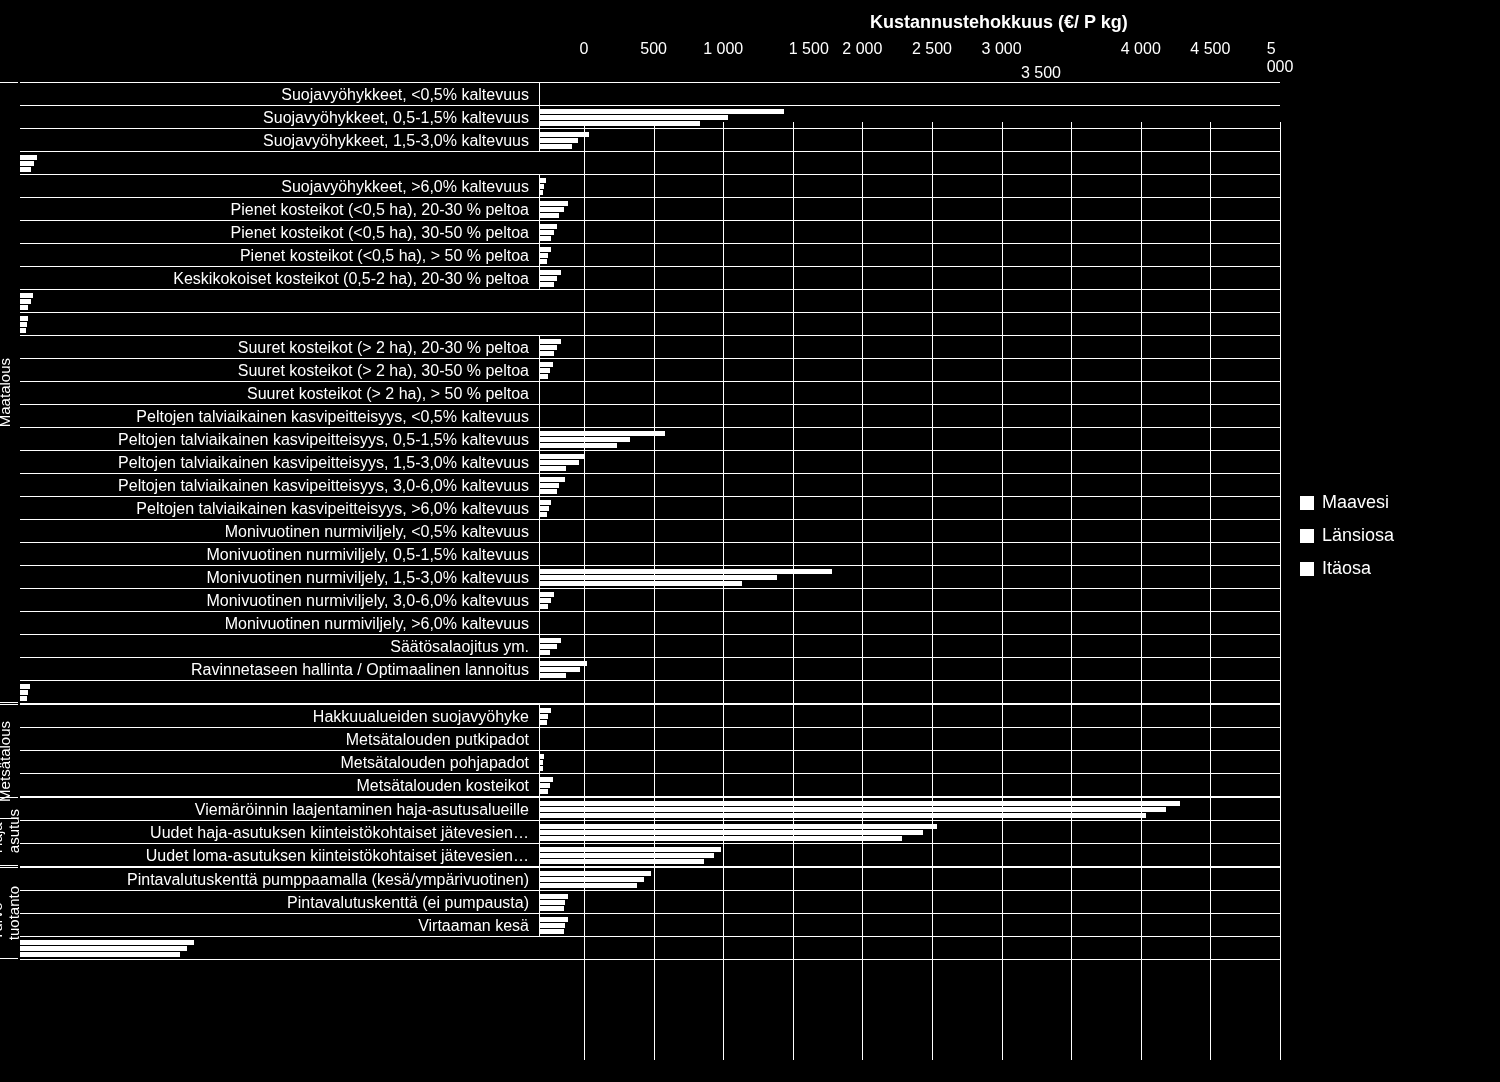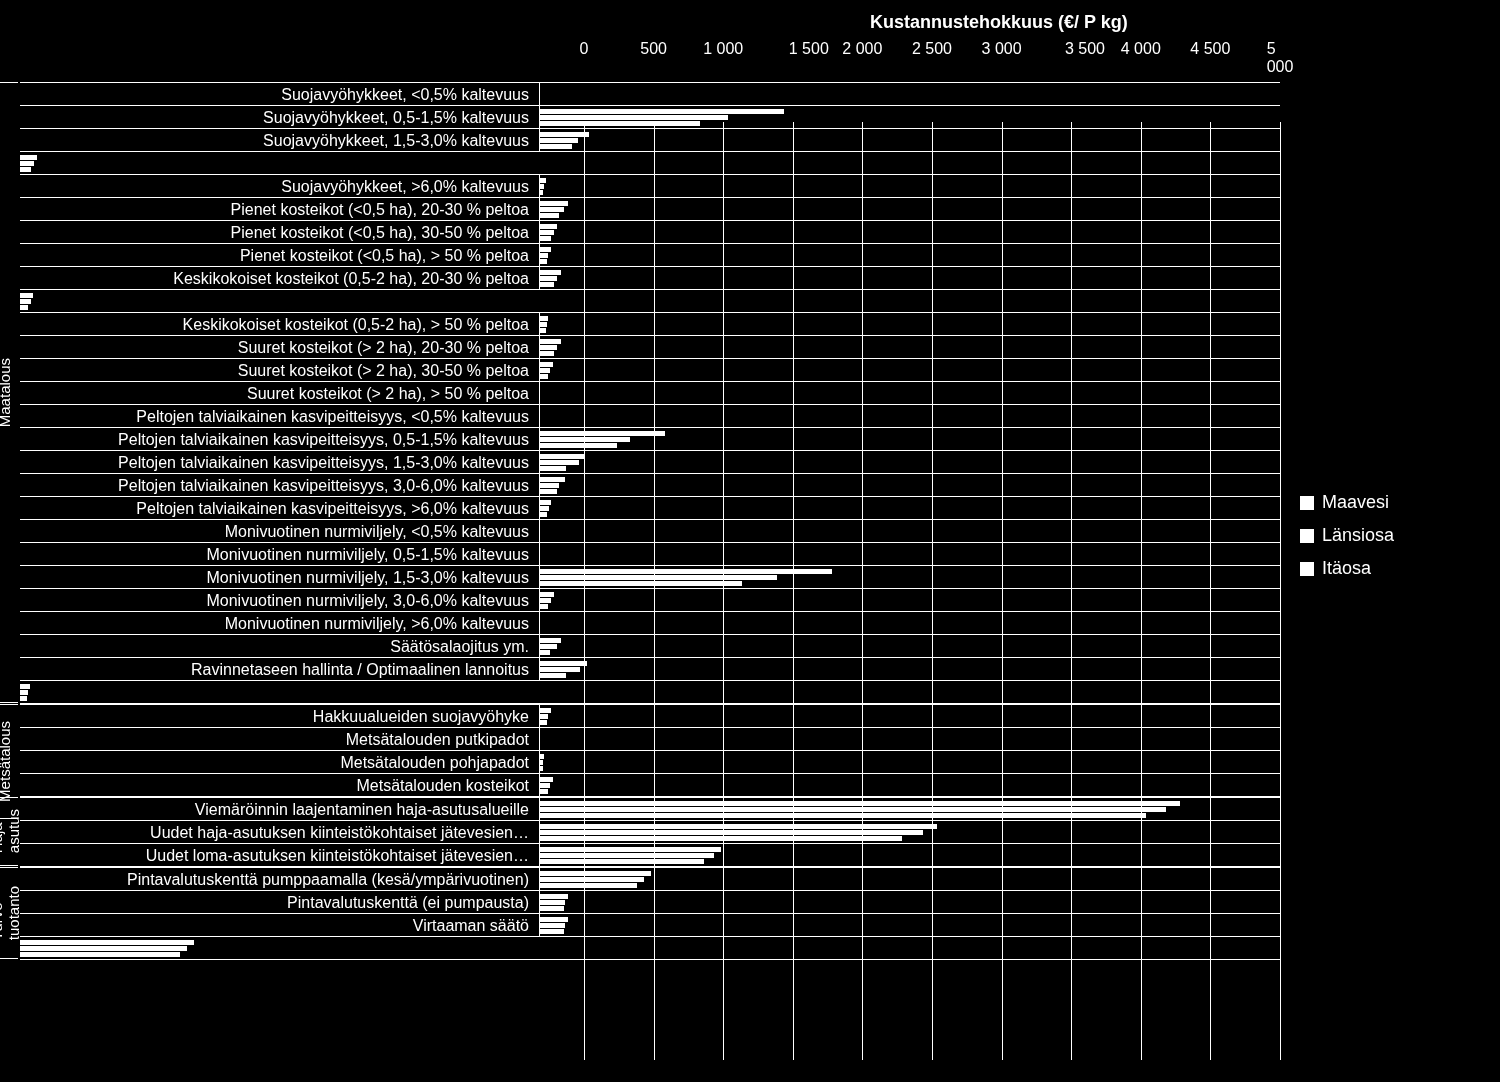--- a/index.html
+++ b/index.html
@@ -34,21 +34,21 @@
 
   <div class="plot-area">
     <div class="x-axis" id="x-axis">
         <div class="x-tick" style="left: 20px;">0</div>
         <div class="x-tick" style="left: 89.6px;">500</div>
         <div class="x-tick" style="left: 159.2px;">1 000</div>
         <div class="x-tick" style="left: 228.8px; margin-left: 16px;">1 500</div>
         <div class="x-tick" style="left: 298.4px;">2 000</div>
         <div class="x-tick" style="left: 368px;">2 500</div>
         <div class="x-tick" style="left: 437.6px;">3 000</div>
-        <div class="x-tick" style="left: 521px;">3 500</div>
+        <div class="x-tick" style="left: 477px; margin-top: 24px;">3 500</div>
         <div class="x-tick" style="left: 576.8px;">4 000</div>
         <div class="x-tick" style="left: 646.4px;">4 500</div>
         <div class="x-tick" style="left: 716px;">5 000</div>
       </div>
     <div class="grid" id="grid">
         <div class="grid-line" style="left: 0px;"></div>
         <div class="grid-line" style="left: 69.6px;"></div>
         <div class="grid-line" style="left: 139.2px;"></div>
         <div class="grid-line" style="left: 208.8px;"></div>
         <div class="grid-line" style="left: 278.4px;"></div>
@@ -156,21 +156,20 @@
           <div class="row">
             <div class="bars">
               <div class="bar-track">
                 <div class="bar" style="left: 0px; width: 12.528px; top: 3px;"></div>
                 <div class="bar" style="left: 0px; width: 11.136px; top: 9px;"></div>
                 <div class="bar" style="left: 0px; width: 8.352px; top: 15px;"></div>
               </div>
             </div>
           </div>
           <div class="row">
-            <div class="ylabel">Keskikokoiset kosteikot (0,5-2 ha), &gt; 50 % peltoa</div>
             <div class="bars">
               <div class="bar-track">
                 <div class="bar" style="left: 0px; width: 8.352px; top: 3px;"></div>
                 <div class="bar" style="left: 0px; width: 6.96px; top: 9px;"></div>
                 <div class="bar" style="left: 0px; width: 5.568px; top: 15px;"></div>
               </div>
             </div>
           </div>
           <div class="row">
             <div class="ylabel">Suuret kosteikot (&gt; 2 ha), 20-30 % peltoa</div>
@@ -432,21 +431,21 @@
             <div class="ylabel">Pintavalutuskenttä (ei pumpausta)</div>
             <div class="bars">
               <div class="bar-track">
                 <div class="bar" style="left: 0px; width: 27.84px; top: 3px;"></div>
                 <div class="bar" style="left: 0px; width: 25.056px; top: 9px;"></div>
                 <div class="bar" style="left: 0px; width: 23.664px; top: 15px;"></div>
               </div>
             </div>
           </div>
           <div class="row">
-            <div class="ylabel">Virtaaman säätö</div>
+            <div class="ylabel">Virtaaman kesä</div>
             <div class="bars">
               <div class="bar-track">
                 <div class="bar" style="left: 0px; width: 27.84px; top: 3px;"></div>
                 <div class="bar" style="left: 0px; width: 25.056px; top: 9px;"></div>
                 <div class="bar" style="left: 0px; width: 23.664px; top: 15px;"></div>
               </div>
             </div>
           </div>
           <div class="row">
             <div class="bars">

